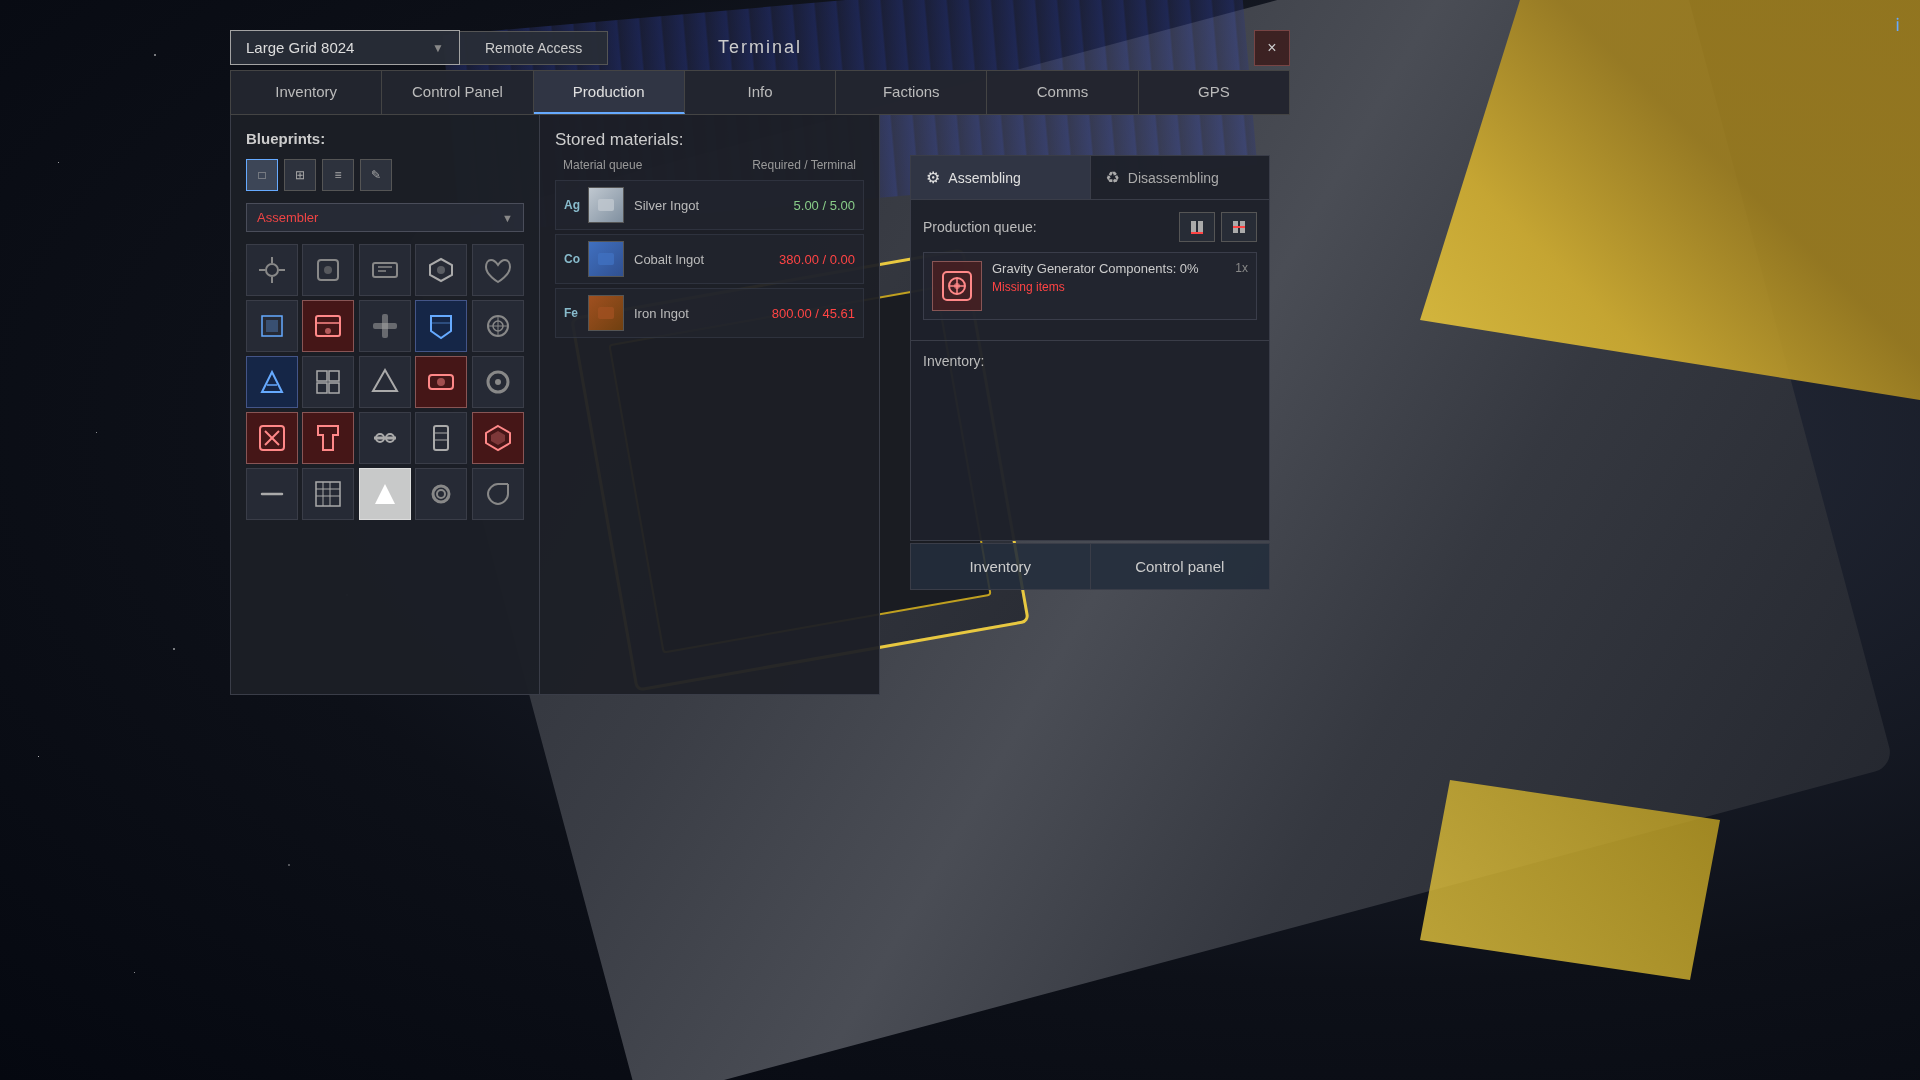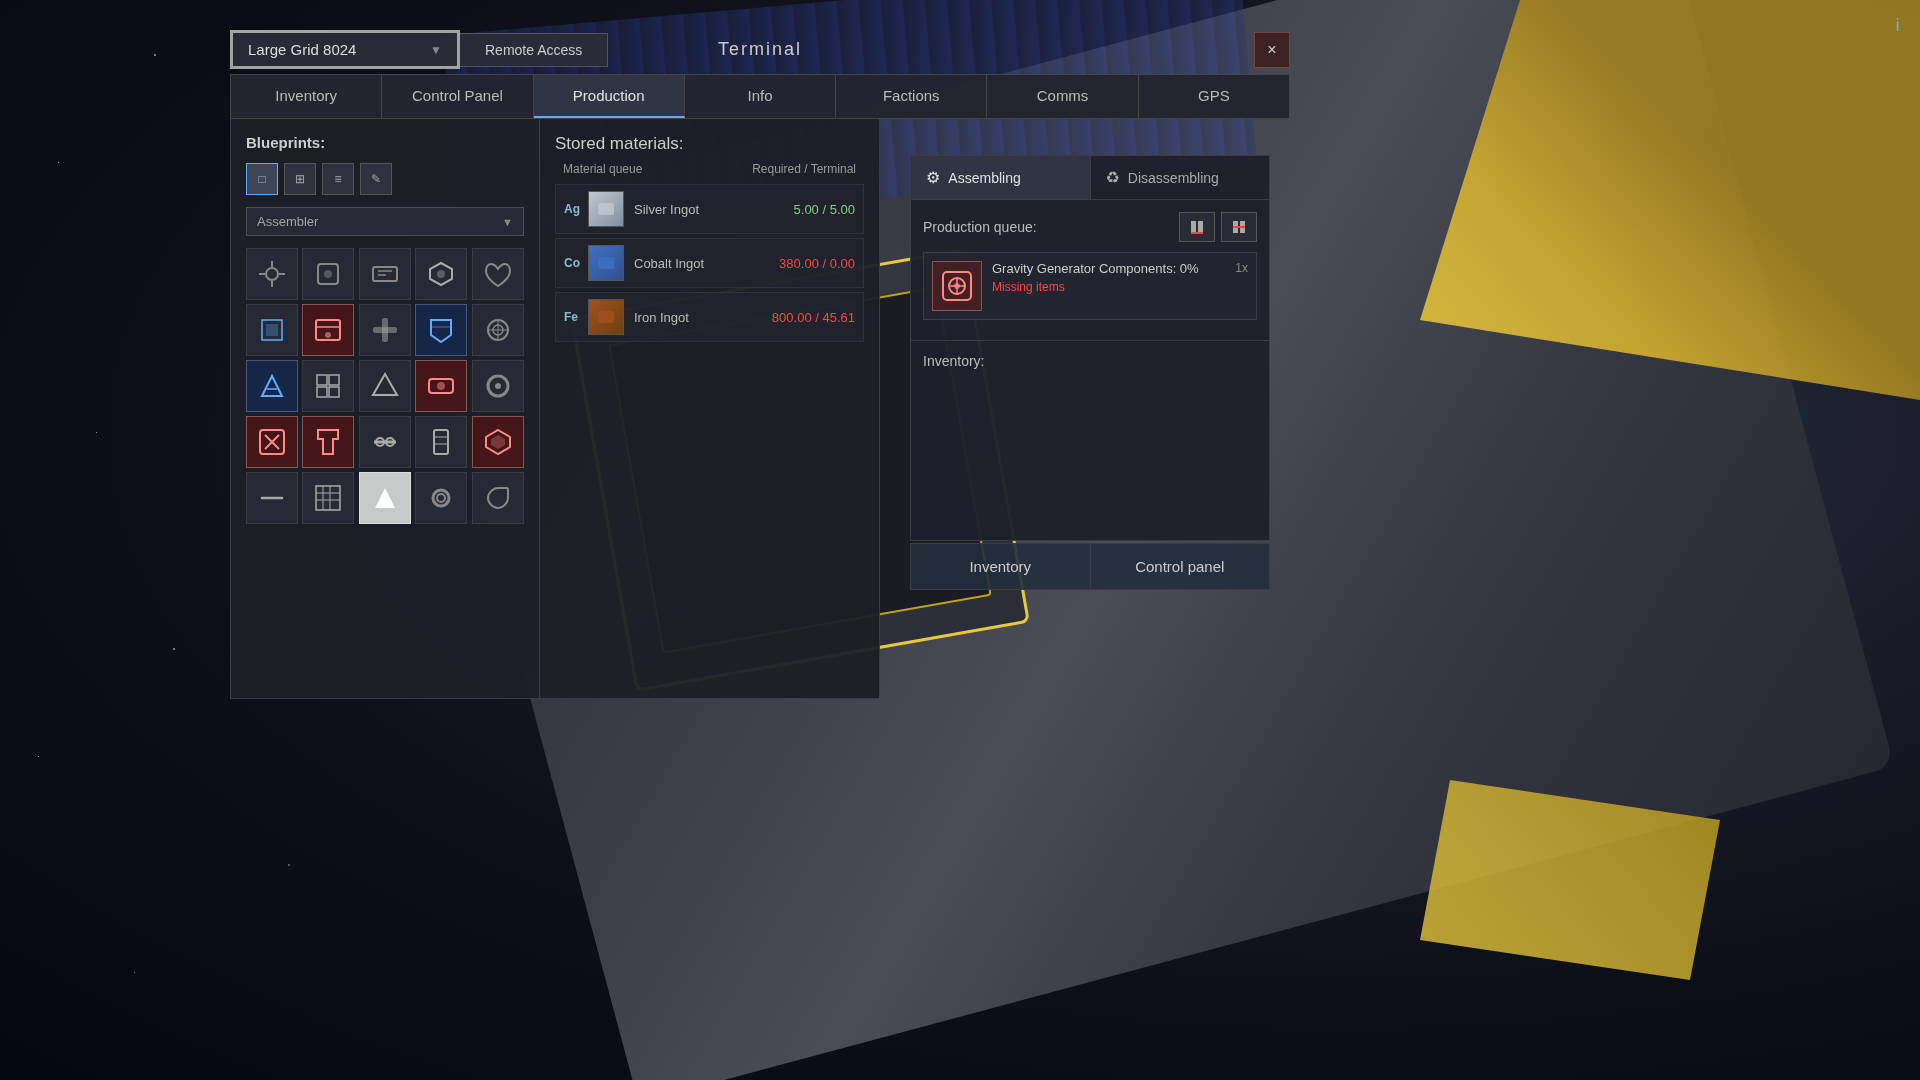--- a/index.html
+++ b/index.html
@@ -81,21 +81,21 @@
     .title-bar {
       display: flex;
       align-items: center;
       margin-bottom: 5px;
       position: relative;
     }
     .grid-selector {
       display: flex;
       align-items: center;
       background: rgba(40, 45, 55, 0.95);
-      border: 3px solid #a3a3a3;
+      border: 1px solid #a3a3a3;
       padding: 8px 15px;
       min-width: 230px;
       cursor: pointer;
     }
     .grid-selector-text {
       color: #ddd;
       font-size: 15px;
       flex: 1;
     }
     .grid-selector-arrow {
@@ -199,21 +199,21 @@
       display: flex;
       align-items: center;
       background: rgba(40, 43, 55, 0.9);
       border: 1px solid #4a4d5a;
       padding: 6px 10px;
       margin-bottom: 12px;
       cursor: pointer;
     }
     .assembler-label {
       flex: 1;
-      color: #a3a3a3;
+      color: #ef4444;
       font-size: 13px;
     }
     .assembler-arrow {
       color: #888;
       font-size: 11px;
     }
 
     
     .blueprint-grid {
       display: grid;

